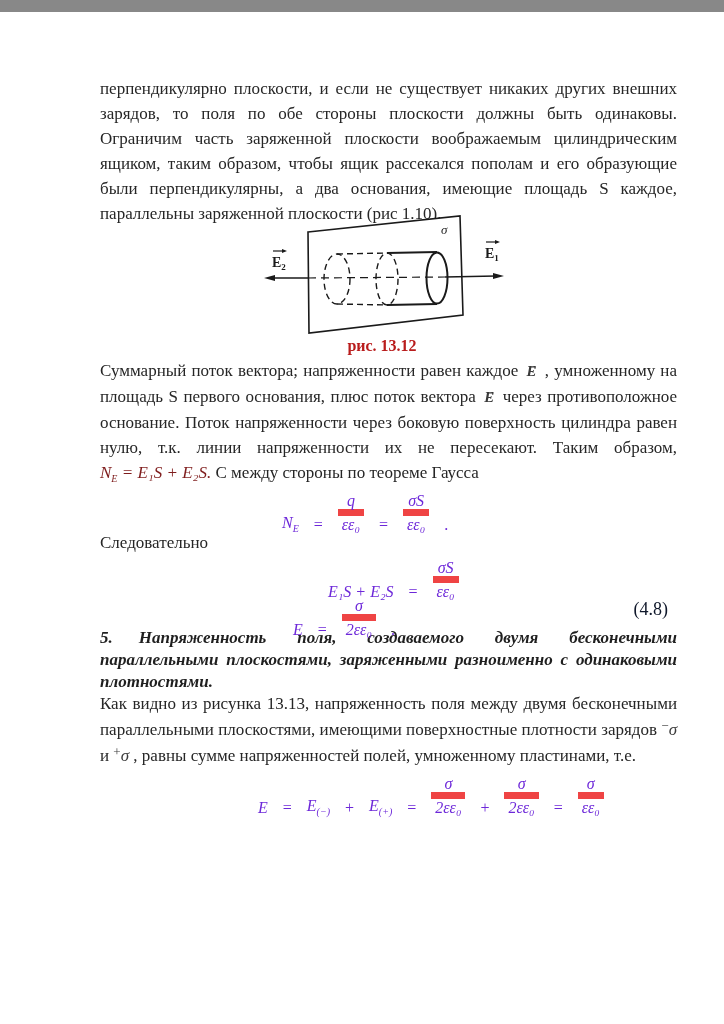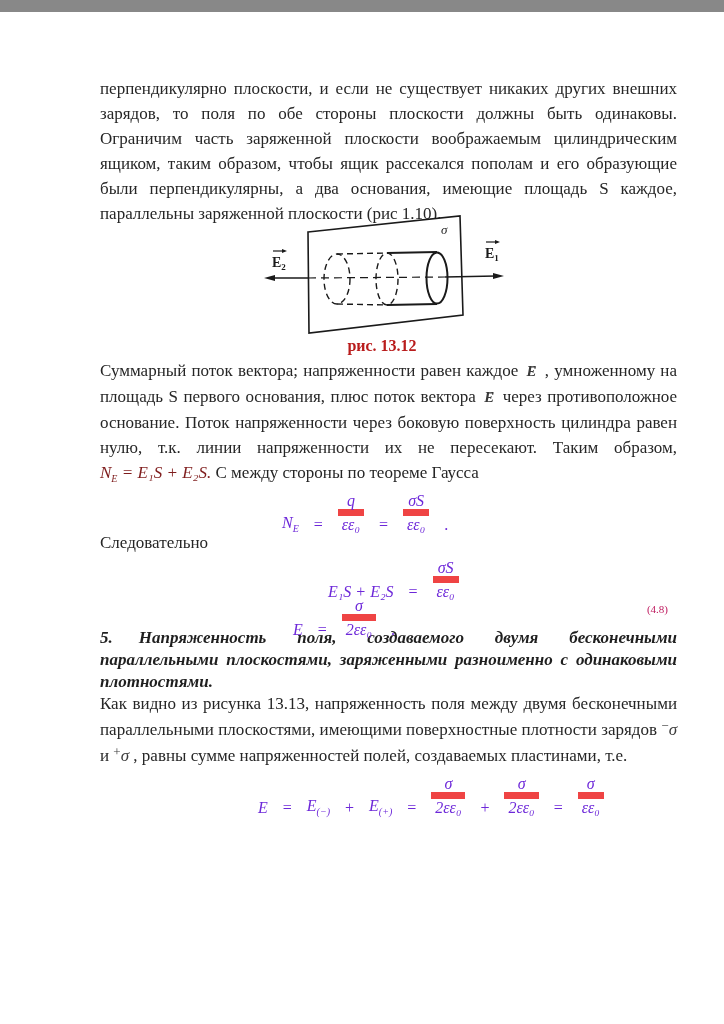--- a/index.html
+++ b/index.html
@@ -40,21 +40,21 @@
   .dformula .op { font-style:normal; }
   .dformula sub { font-size:10px; font-style:italic; }
   .frow { height:36px; }
   .frac { display:inline-block; text-align:center; }
   .frac .num { display:block; line-height:17px; padding:0 4px; font-style:italic; }
   .frac .den { display:block; line-height:18px; padding:0 4px; font-style:italic;
                border-top:7px solid #ef4444; }
   .g-row { position:relative; }
   .eq-number {
     position:absolute; right:9px; top:50%; transform:translateY(-50%);
-    font-size:11px; color:#be185d; font-style:normal;
+    font-size:18px; color:#0f172a; font-style:normal;
   }
 
   
   .heading { margin-top:0 !important; font-weight:bold; font-style:italic;
              line-height:22px !important; color:#1f1f1f; }
   .heading .h-num { margin-right:26px; }
   .p-tight { line-height:22px !important; }
 
   .m-sled { margin-top:3px !important; }
   .m-no { margin-top:4px !important; }
@@ -162,21 +162,21 @@
 
     <p class="heading">
       <span class="h-num">5.</span><span>Напряженность поля, создаваемого двумя бесконечными параллельными плоскостями, заряженными разноименно с одинаковыми плотностями.</span>
     </p>
 
     <p class="p-tight">
       <span>Как видно из рисунка 13.13, напряженность поля между двумя бесконечными параллельными плоскостями, имеющими поверхностные плотности зарядов</span>
       <span><span class="sup">−</span><span class="it">σ</span></span>
       <span>и</span>
       <span><span class="sup">+</span><span class="it">σ</span></span>
-      <span>, равны сумме напряженностей полей, создаваемых пластинами, т.е.</span>
+      <span>, равны сумме напряженностей полей, умноженному пластинами, т.е.</span>
     </p>
 
     <div class="frow">
       <span class="dformula b-super">
         <span class="t">E</span>
         <span class="op">=</span>
         <span class="t"><span>E</span><sub>(−)</sub></span>
         <span class="op">+</span>
         <span class="t"><span>E</span><sub>(+)</sub></span>
         <span class="op">=</span>

